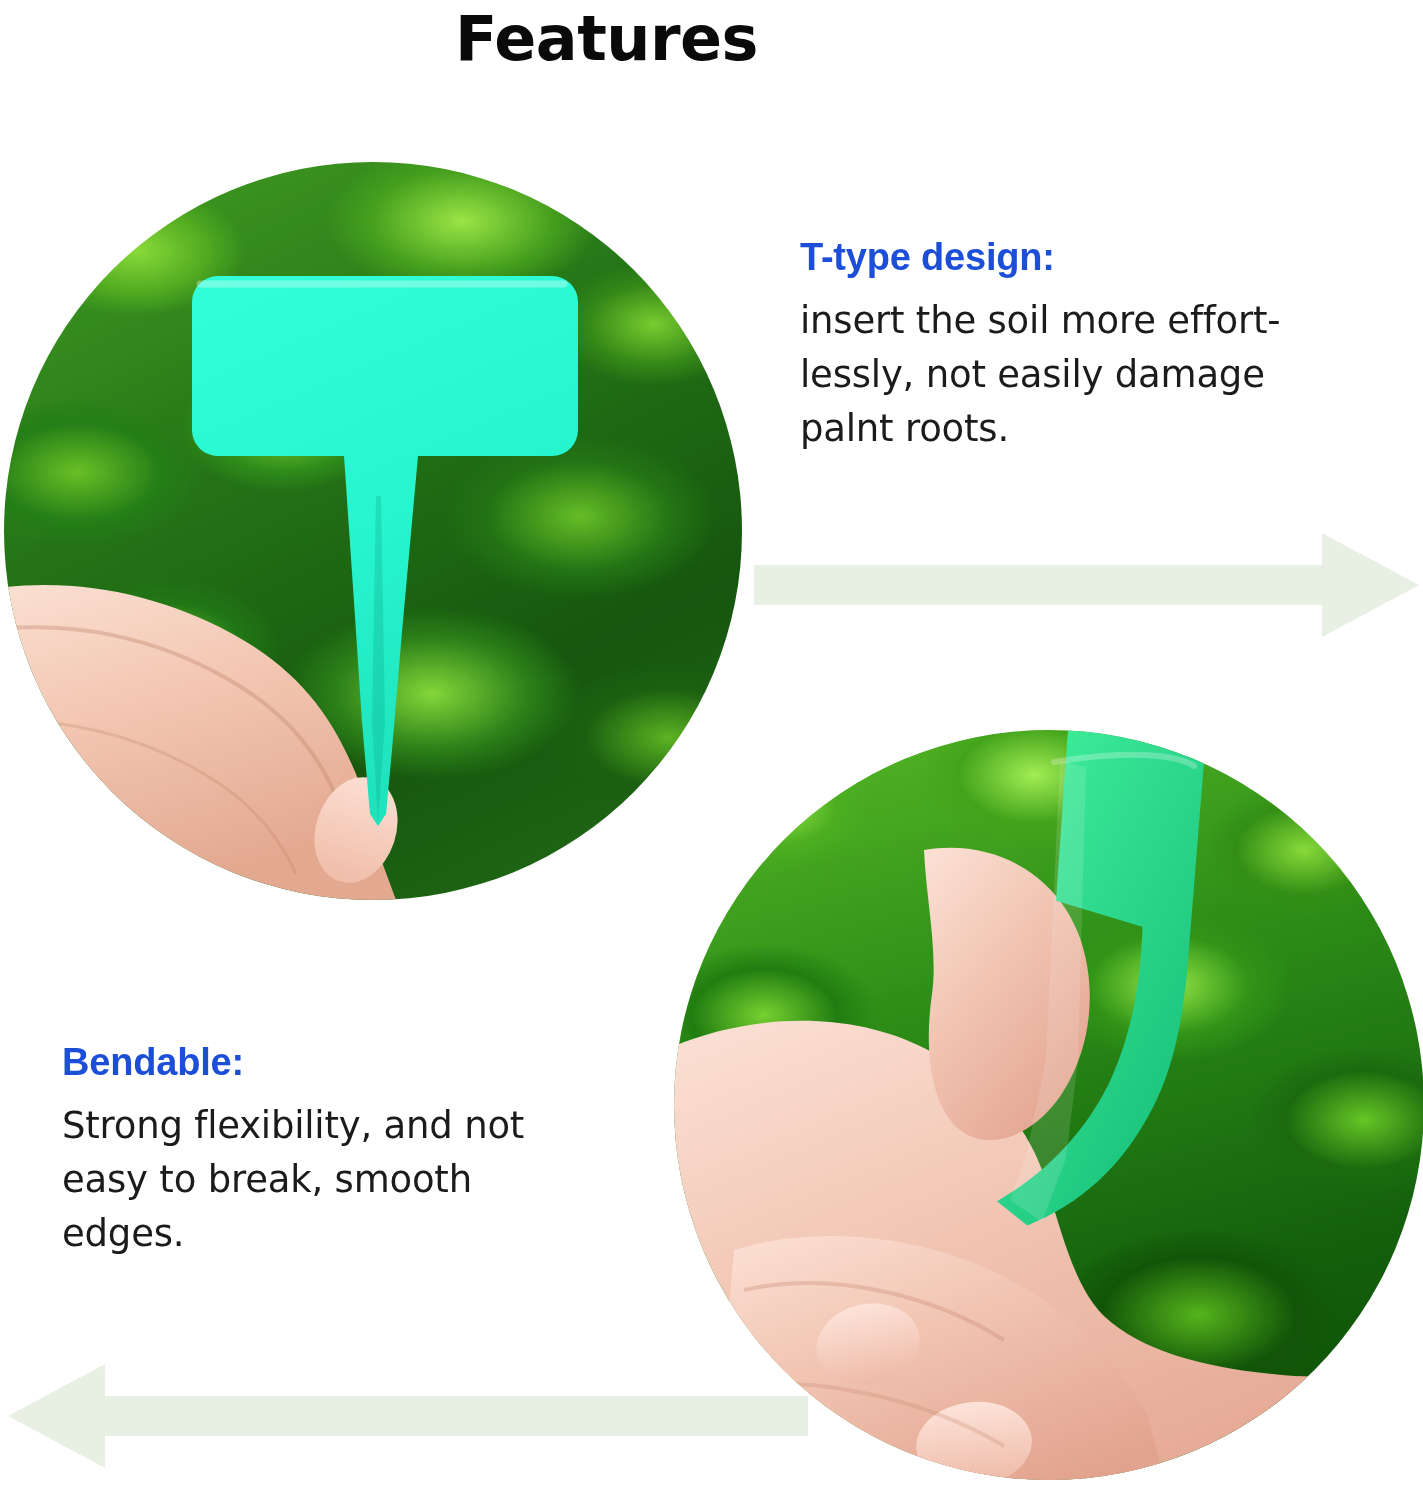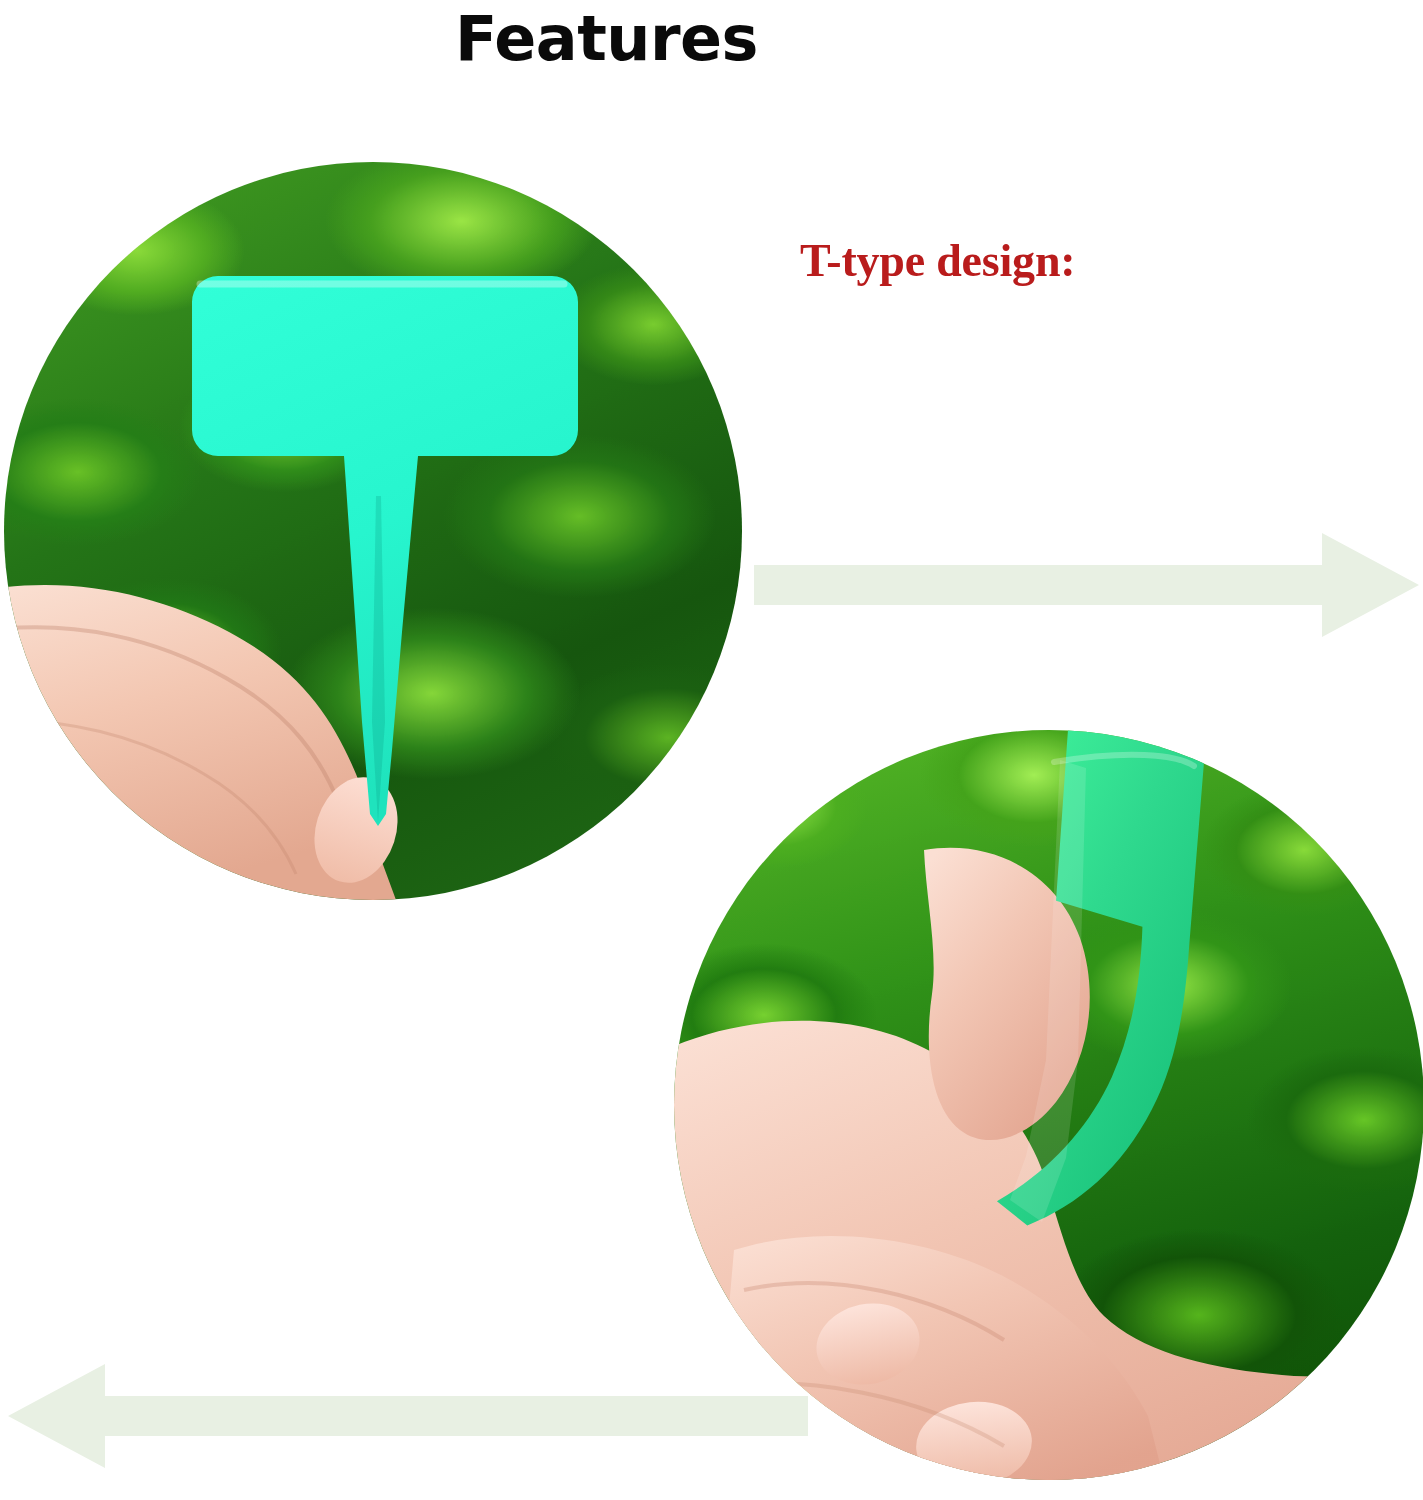--- a/index.html
+++ b/index.html
@@ -103,24 +103,24 @@
       linear-gradient(126deg, rgba(255,255,255,0.09) 0 2px, rgba(255,255,255,0) 2px 22px);
     mix-blend-mode: overlay;
   }
 
   
   .feature-block { position: absolute; }
   .feature-tt { left: 800px; top: 238px; width: 600px; }
   .feature-bd { left: 62px;  top: 1043px; width: 610px; }
 
   .feature-head {
-    font-family: Liberation Serif, serif;
-    font-size: 46px;
+    font-family: Liberation Sans, sans-serif;
+    font-size: 38px;
     font-weight: 700;
-    color: #b91c1c;
+    color: #1d4ed8;
     line-height: 1.0;
     margin: 0 0 18px 0;
     letter-spacing: -0.2px;
   }
   .feature-body {
     font-family: "DejaVu Sans", sans-serif;
     font-size: 37px;
     font-weight: 400;
     color: #1b1b1b;
     line-height: 1.46;
@@ -177,22 +177,31 @@
       </svg>
     </div>
   </div>
 
   <svg class="arrow arrow-right" viewBox="0 0 665 116" preserveAspectRatio="none">
     <polygon points="0,38 568,38 568,6 665,58 568,110 568,78 0,78" fill="#e8f0e3"></polygon>
   </svg>
 
   <div class="feature-block feature-tt">
     <div class="feature-head">T-type design:</div>
-  </div>
-
+    <div class="feature-body">insert the soil more effort-
+lessly, not easily damage
+palnt  roots.</div>
+  </div>
+
+  <div class="feature-block feature-bd">
+    <div class="feature-head">Bendable:</div>
+    <div class="feature-body">Strong flexibility, and not
+easy to break, smooth
+edges.</div>
+  </div>
 
   <svg class="arrow arrow-left" viewBox="0 0 800 116" preserveAspectRatio="none">
     <polygon points="800,38 97,38 97,6 0,58 97,110 97,78 800,78" fill="#e8f0e3"></polygon>
   </svg>
 
   <div class="photo-circle photo-br">
     <div class="photo-inner">
       <div class="leaf-bg-b"></div>
       <svg width="750" height="750" viewBox="0 0 750 750" style="position:absolute;inset:0;">
         <defs>

